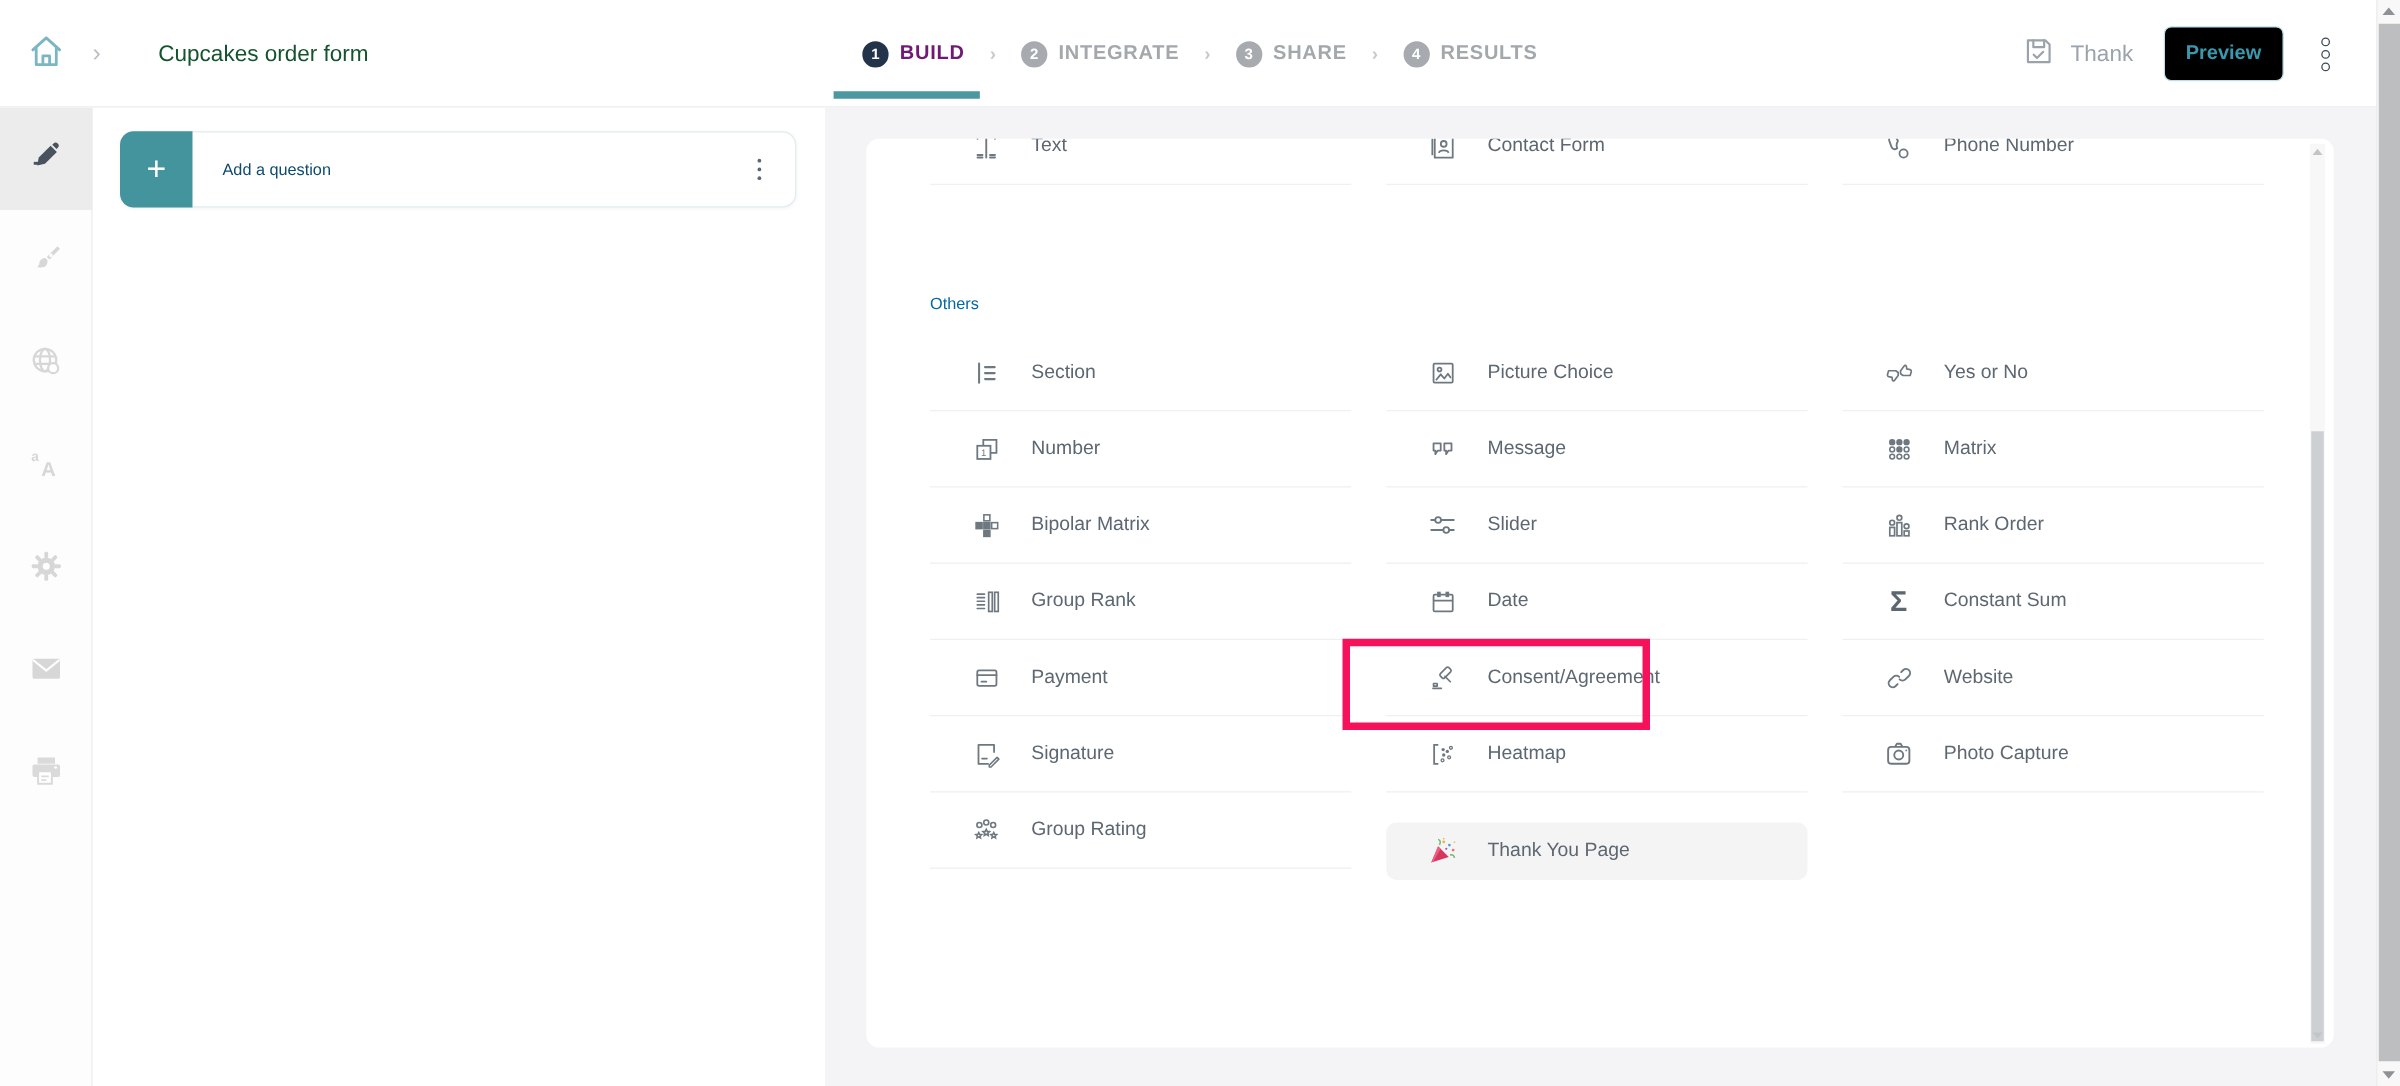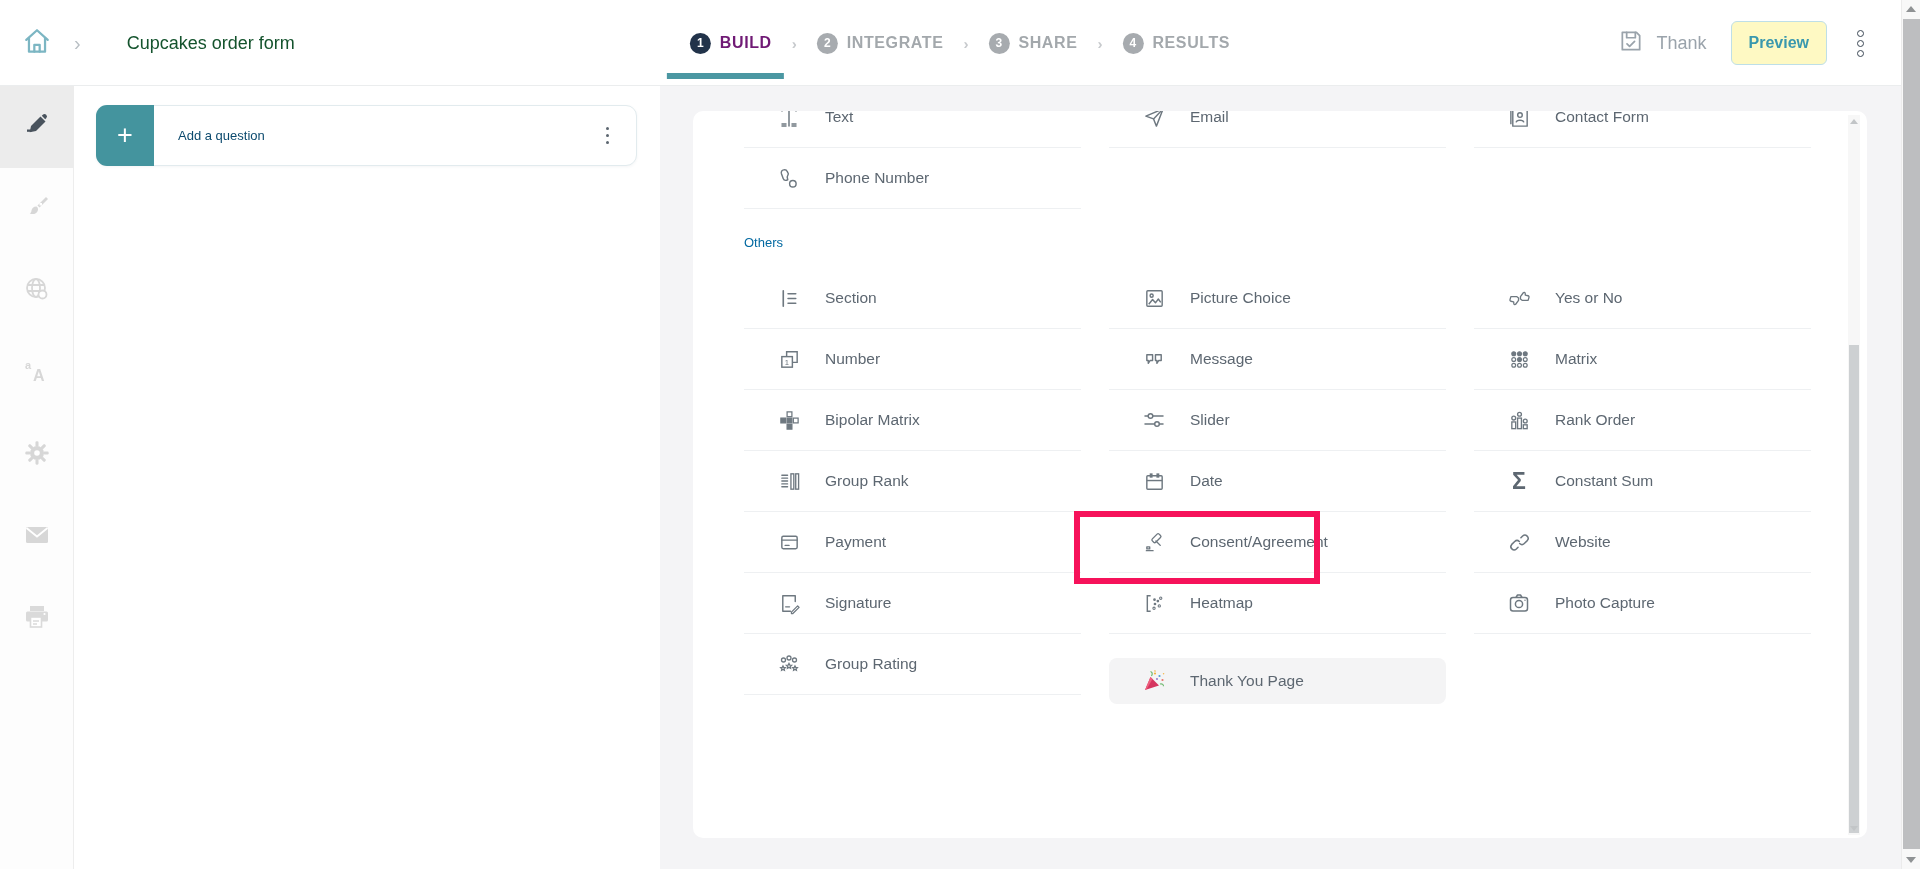--- a/index.html
+++ b/index.html
@@ -22,21 +22,21 @@
   .step .slabel { font-size:16px; font-weight:bold; color:#a3a8ac; letter-spacing:.6px; }
   .step.active .badge { background:#22334a; }
   .step.active .slabel { color:#701a75; }
   .step.active::after { content:""; position:absolute; left:-23px; right:-12px; bottom:-25px;
     height:6px; background:#4b97a2; }
   .step-sep { color:#c7cacd; font-size:15px; font-weight:bold; }
 
   .hright { position:absolute; right:50px; top:0; height:86px; display:flex; align-items:center; gap:24px; }
   .saved { display:flex; align-items:center; gap:12px; }
   .saved-label { color:#9aa3ab; font-size:18px; }
-  .preview-btn { background:#fef9c3; border:1px solid #bedfe7; color:#3a98ae; font-weight:bold;
+  .preview-btn { background:#000000; border:1px solid #bedfe7; color:#3a98ae; font-weight:bold;
     font-size:16px; border-radius:6px; padding:12px 17px; cursor:pointer;
     font-family:"Liberation Sans", sans-serif; }
   .kebab { display:flex; flex-direction:column; gap:3px; align-items:center; padding:6px; cursor:pointer; }
   .kebab .ring { width:7px; height:7px; border:1.7px solid #3d4956; border-radius:50%; }
 
   
   .sidebar { position:absolute; left:0; top:86px; width:74px; bottom:0;
     background:#fdfdfd; border-right:1px solid #ededed; z-index:4; }
   .sb-item { width:74px; height:82px; display:flex; align-items:center; justify-content:center; cursor:pointer; }
   .sb-item.active { background:#ececec; }
@@ -238,29 +238,20 @@
   <div class="picker-scroll">
 
     <div class="pgrid">
       <div class="cell">
         <span class="qicon">
           <svg width="24" height="24" viewBox="0 0 24 24" fill="none" stroke="#6e7880" stroke-width="1.5" stroke-linecap="round">
             <path d="M5 2 v4 M19 2 v4 M5 21 h4 M15 21 h4 M5 19 h4 M15 19 h4 M12 4 v17"></path>
           </svg>
         </span>
         <span class="qlabel">Text</span>
-      </div>
-      <div class="cell">
-        <span class="qicon">
-          <svg width="23" height="23" viewBox="0 0 24 24" fill="none" stroke="#6e7880" stroke-width="1.5" stroke-linejoin="round">
-            <path d="M3 10.5 L21 3 L14 21 L11 13.5z"></path>
-              <path d="M11 13.5 L21 3"></path>
-          </svg>
-        </span>
-        <span class="qlabel">Email</span>
       </div>
       <div class="cell">
         <span class="qicon">
           <svg width="23" height="23" viewBox="0 0 24 24" fill="none" stroke="#6e7880" stroke-width="1.5" stroke-linejoin="round">
             <rect x="5" y="3" width="15" height="18"></rect>
               <path d="M3 5 v14"></path>
             <circle cx="12.5" cy="9.5" r="2.4"></circle>
               <path d="M8.5 17 c.6-2.8 7.4-2.8 8 0"></path>
           </svg>
         </span>

